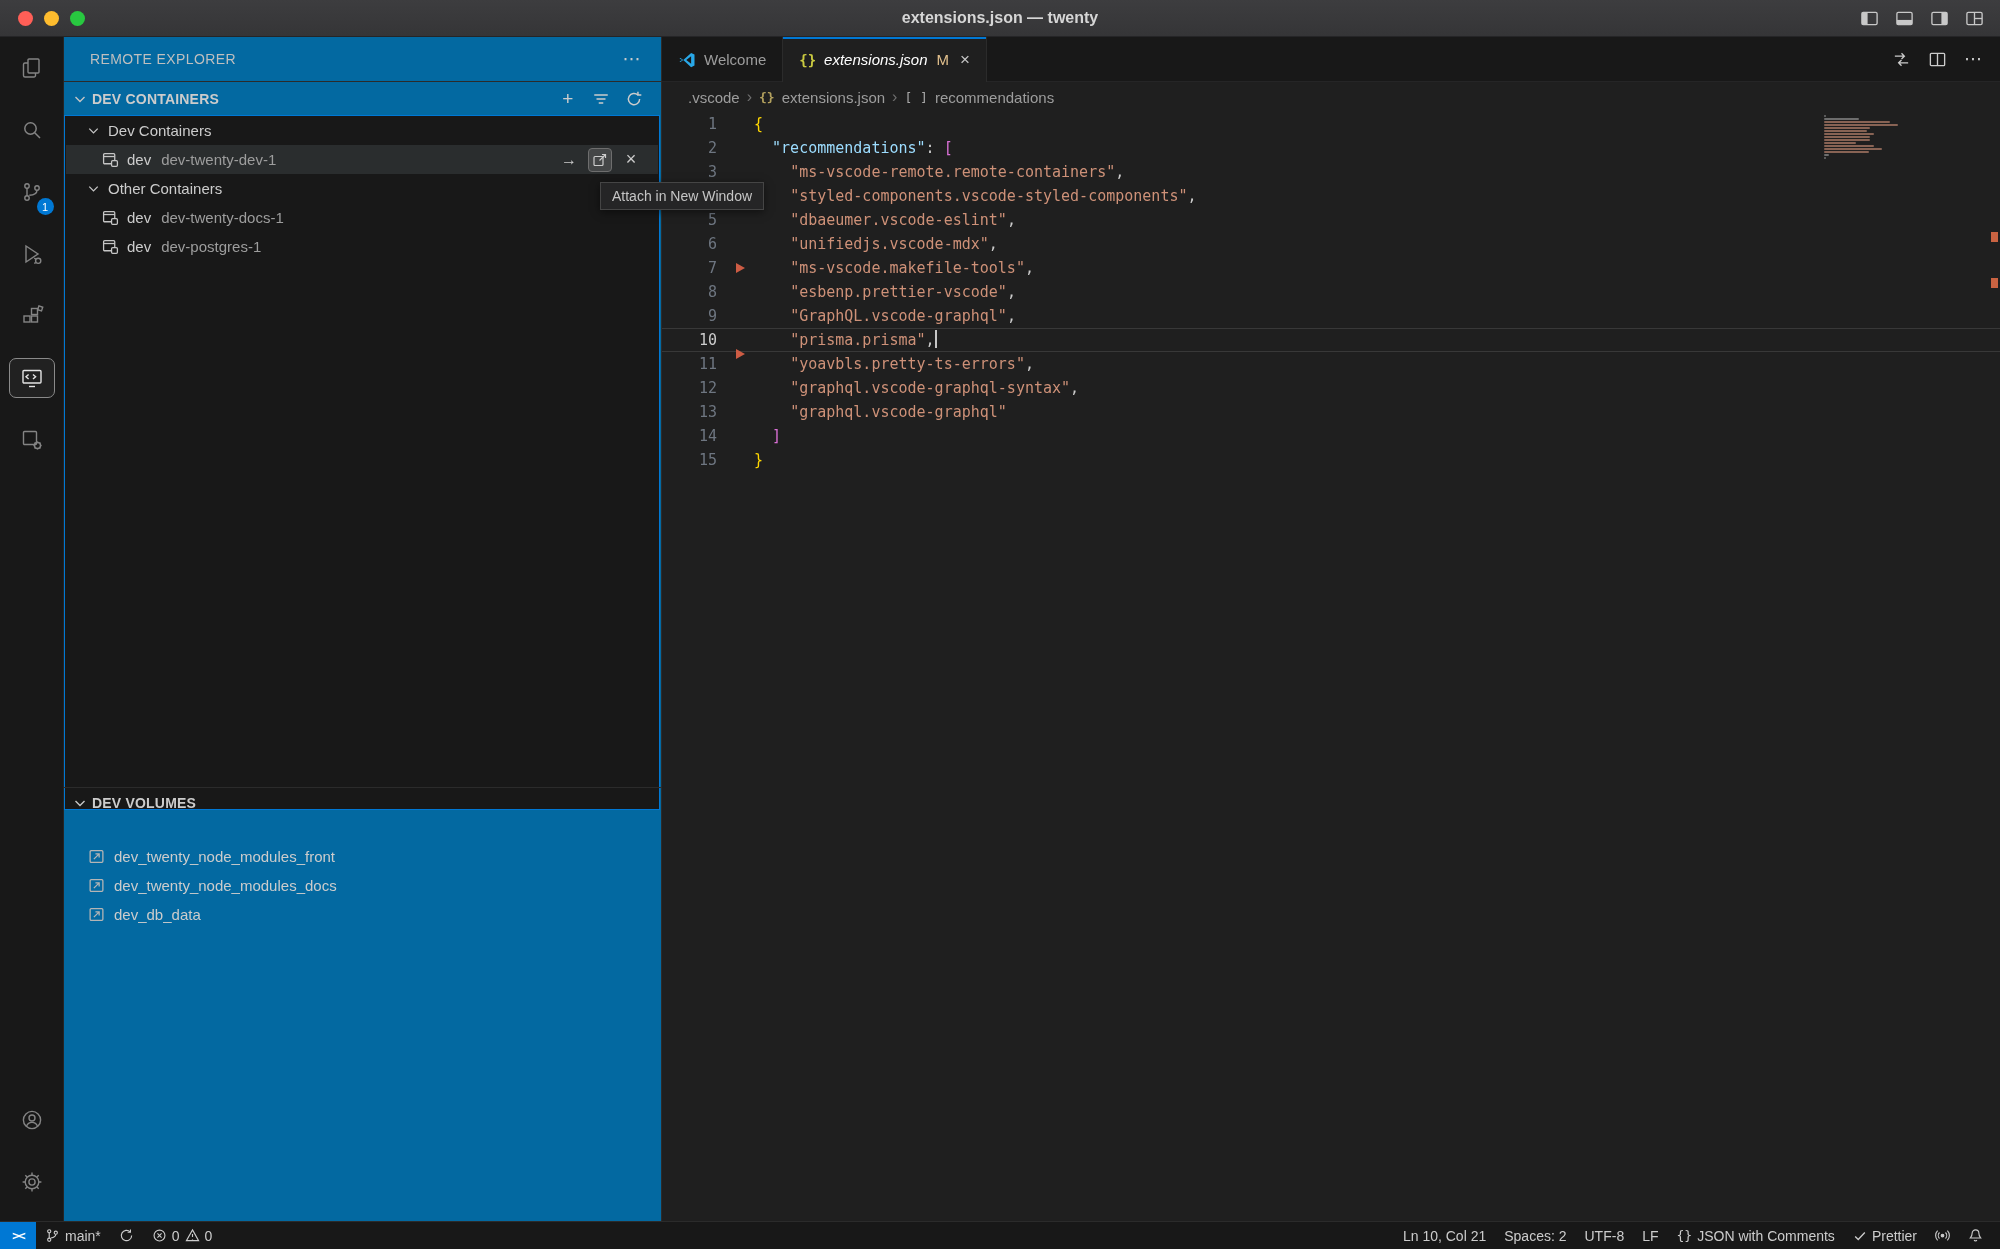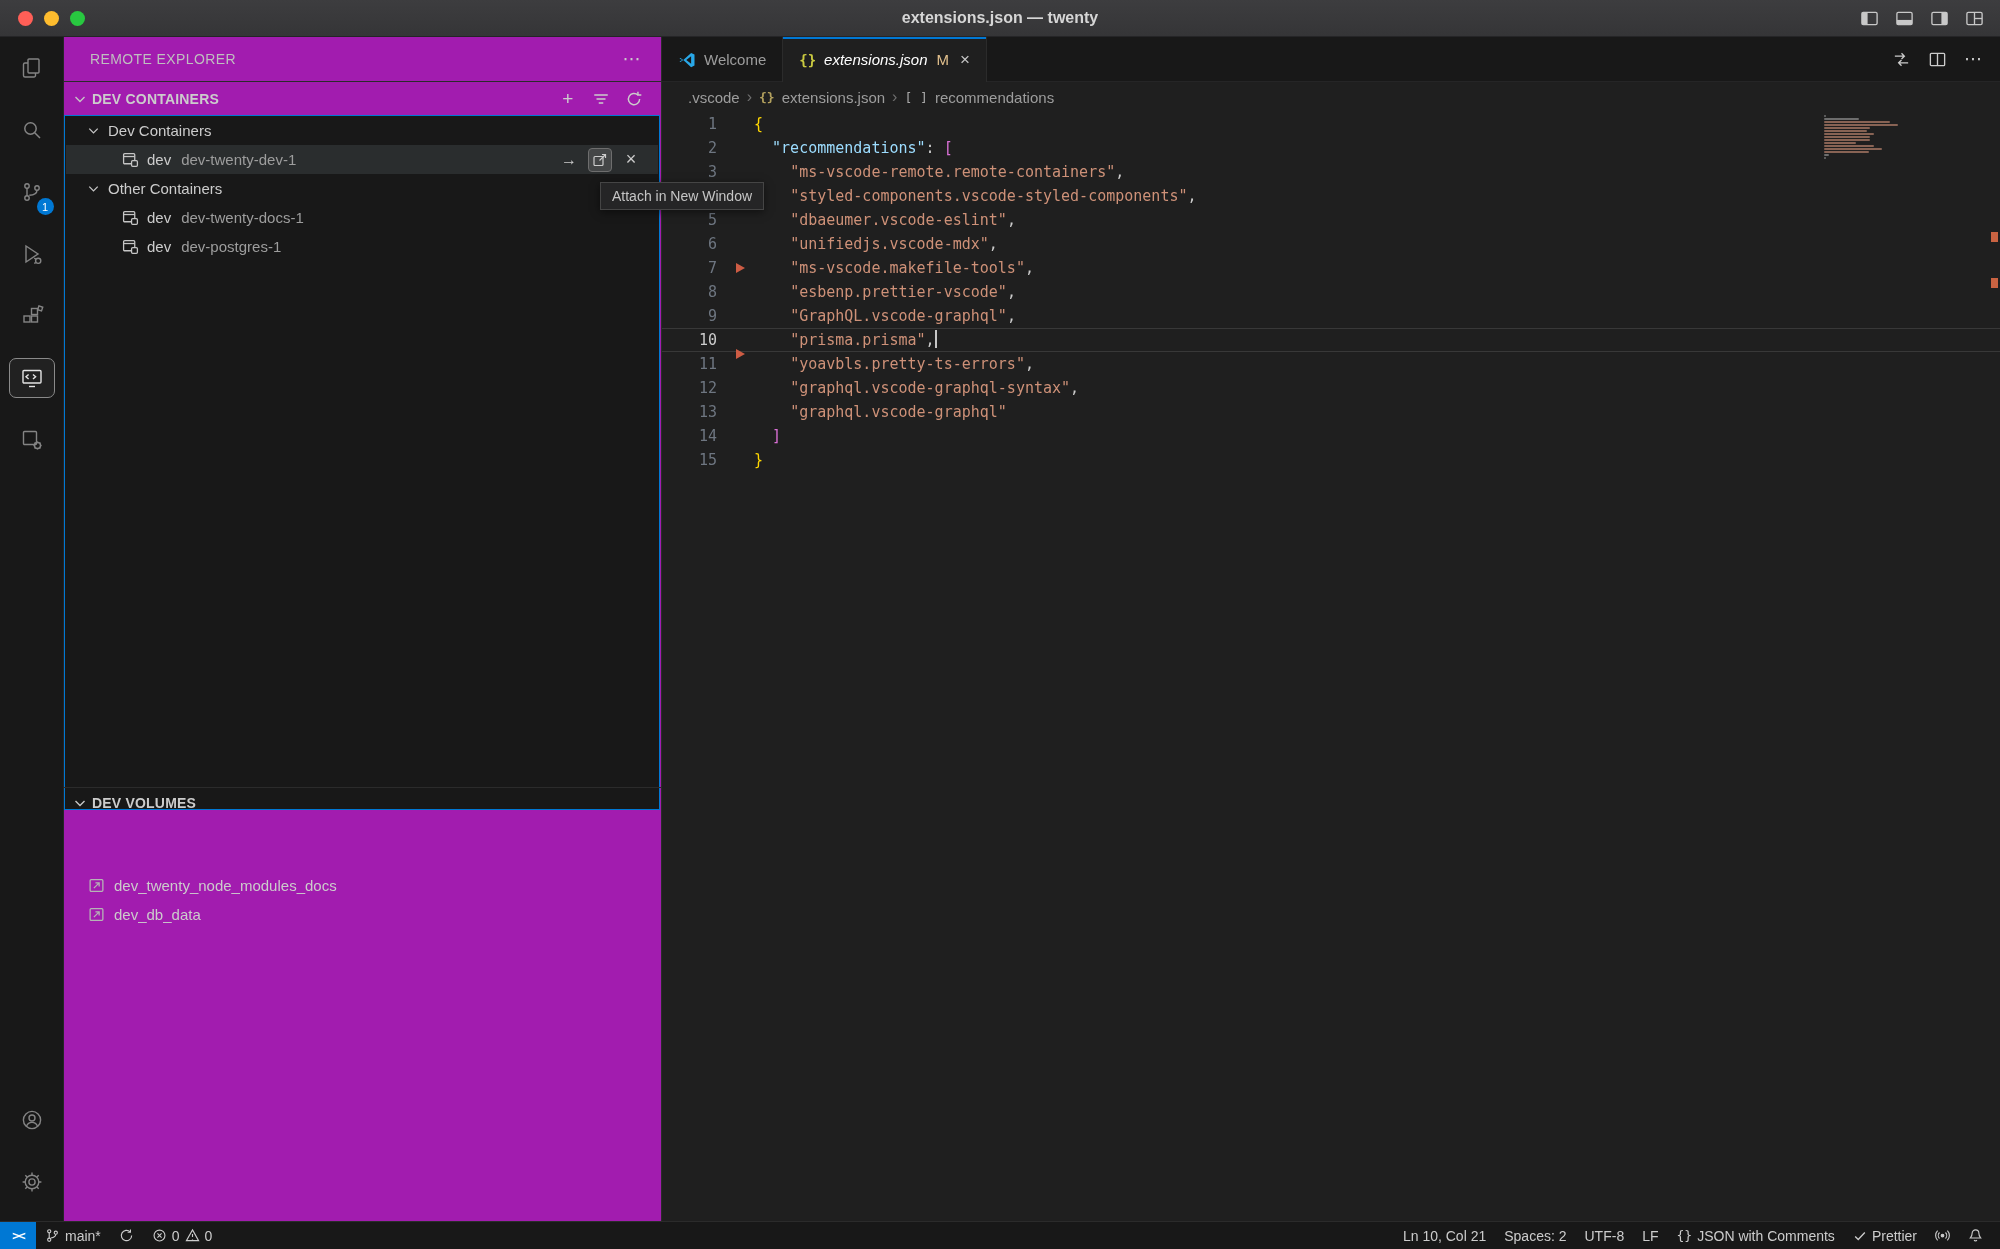--- a/index.html
+++ b/index.html
@@ -22,39 +22,39 @@
     border-right:1px solid #252526; display:flex; flex-direction:column; align-items:center; }
   .ab-item { width:64px; height:62px; display:flex; align-items:center; justify-content:center; color:#848484; position:relative; cursor:pointer; }
   .ab-item .icon-box { width:46px; height:40px; display:flex; align-items:center; justify-content:center; border-radius:7px; }
   .ab-item.active { color:#e4e4e4; }
   .ab-item.active .icon-box { border:1px solid #8a8a8a; background:rgba(255,255,255,0.04); }
   .ab-badge { position:absolute; right:10px; bottom:8px; min-width:17px; height:17px; border-radius:9px;
     background:#0078d4; color:#fff; font-size:11px; display:flex; align-items:center; justify-content:center; padding:0 3px; }
   .ab-bottom { margin-top:auto; padding-bottom:8px; display:flex; flex-direction:column; align-items:center; }
 
   
-  .sidebar { position:absolute; top:37px; bottom:28px; left:64px; width:597px; background:#a21caf; z-index:6; }
+  .sidebar { position:absolute; top:37px; bottom:28px; left:64px; width:597px; background:#0369a1; z-index:6; }
   .sb-title { position:absolute; top:0; left:0; right:0; height:44px; display:flex; align-items:center;
     padding:0 20px 0 26px; color:#bfbfbf; font-size:14px; letter-spacing:0.4px; }
   .sb-title .more { margin-left:auto; color:#cccccc; font-size:18px; cursor:pointer; }
   .pane-header { position:absolute; left:0; right:0; height:32px; border-top:1px solid #2b2b2b;
     display:flex; align-items:center; color:#cccccc; font-size:14px; font-weight:bold; letter-spacing:0.2px; }
   .pane-header .chev { width:16px; margin:0 4px 0 8px; display:flex; color:#c5c5c5; }
   .pane-actions { margin-left:auto; display:flex; gap:11px; padding-right:16px; color:#cccccc; font-weight:normal; }
   .pane-actions .act { width:22px; height:22px; display:flex; align-items:center; justify-content:center; cursor:pointer; }
   .dc-header { top:44px; height:34px; }
   .dv-header { top:750px; height:30px; }
   .help-header { bottom:0; height:30px; }
 
   .tree { position:absolute; top:78px; left:0; width:596px; height:695px; border:1px solid #0078d4; background:#181818; }
   .trow { position:absolute; left:1px; right:1px; height:29px; display:flex; align-items:center; font-size:15px; color:#cccccc; cursor:pointer; }
   .trow .chev { width:16px; display:flex; color:#c5c5c5; }
   .trow.group { padding-left:20px; }
   .trow.group .glabel { margin-left:6px; }
-  .trow.item { padding-left:56px; }
+  .trow.item { padding-left:36px; }
   .trow .ticon { width:18px; height:18px; margin-right:7px; color:#c5c5c5; display:flex; align-items:center; }
   .trow .desc { margin-left:10px; color:#9d9d9d; }
   .trow.hovered { background:#2a2d2e; }
   .row-actions { margin-left:auto; display:flex; align-items:center; gap:7px; padding-right:15px; color:#cccccc; }
   .row-actions .act { width:24px; height:24px; display:flex; align-items:center; justify-content:center; border-radius:4px; font-size:16px; cursor:pointer; }
   .row-actions .act.hover { background:rgba(99,102,103,0.45); border:1px solid #6e6e6e; }
 
   .tooltip { position:absolute; left:535px; top:66px; height:28px; padding:0 11px; display:flex; align-items:center;
     background:#252526; border:1px solid #454545; color:#c5c5c5; font-size:14px; white-space:nowrap; z-index:50;
     box-shadow:0 2px 8px rgba(0,0,0,0.5); }
@@ -337,20 +337,29 @@
 
     <div class="pane-header dv-header">
       <span class="chev">
           <svg class="icn" width="16" height="16" viewBox="0 0 16 16" fill="none" stroke="currentColor" stroke-width="1.4">
             <path d="M3.5 6l4.5 4.5L12.5 6"></path>
           </svg>
         </span>
       <span>DEV VOLUMES</span>
     </div>
 
+    <div class="vol-row" style="top:805px;">
+      <span class="ticon">
+          <svg class="icn" width="17" height="17" viewBox="0 0 16 16" fill="none" stroke="currentColor" stroke-width="1.2">
+            <rect x="2" y="2.5" width="12" height="11" rx="1"></rect>
+            <path d="M5.5 10.5l5-5M7 5.5h3.5V9"></path>
+          </svg>
+        </span>
+      <span>dev_twenty_node_modules_front</span>
+    </div>
     <div class="vol-row" style="top:834px;">
       <span class="ticon">
           <svg class="icn" width="17" height="17" viewBox="0 0 16 16" fill="none" stroke="currentColor" stroke-width="1.2">
             <rect x="2" y="2.5" width="12" height="11" rx="1"></rect>
             <path d="M5.5 10.5l5-5M7 5.5h3.5V9"></path>
           </svg>
         </span>
       <span>dev_twenty_node_modules_docs</span>
     </div>
     <div class="vol-row" style="top:863px;">

